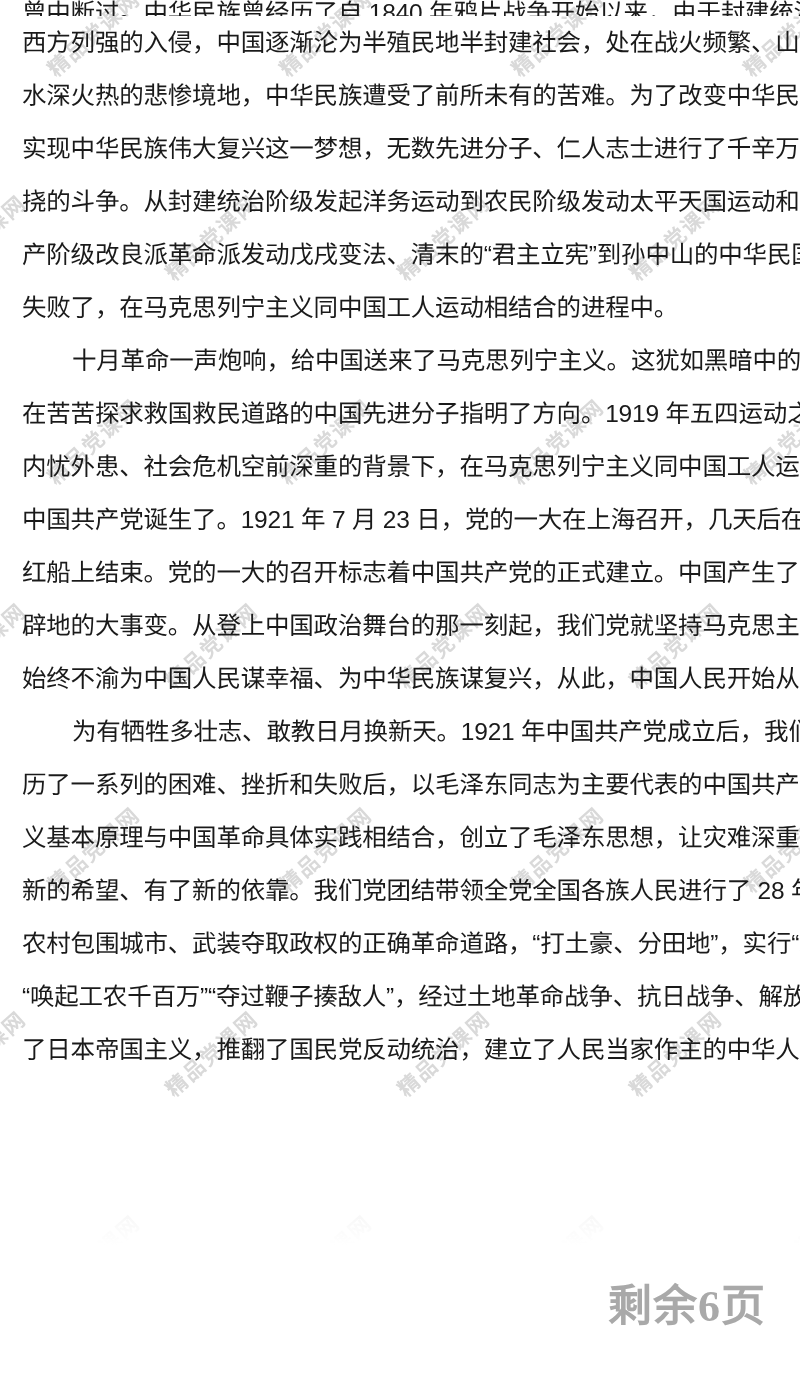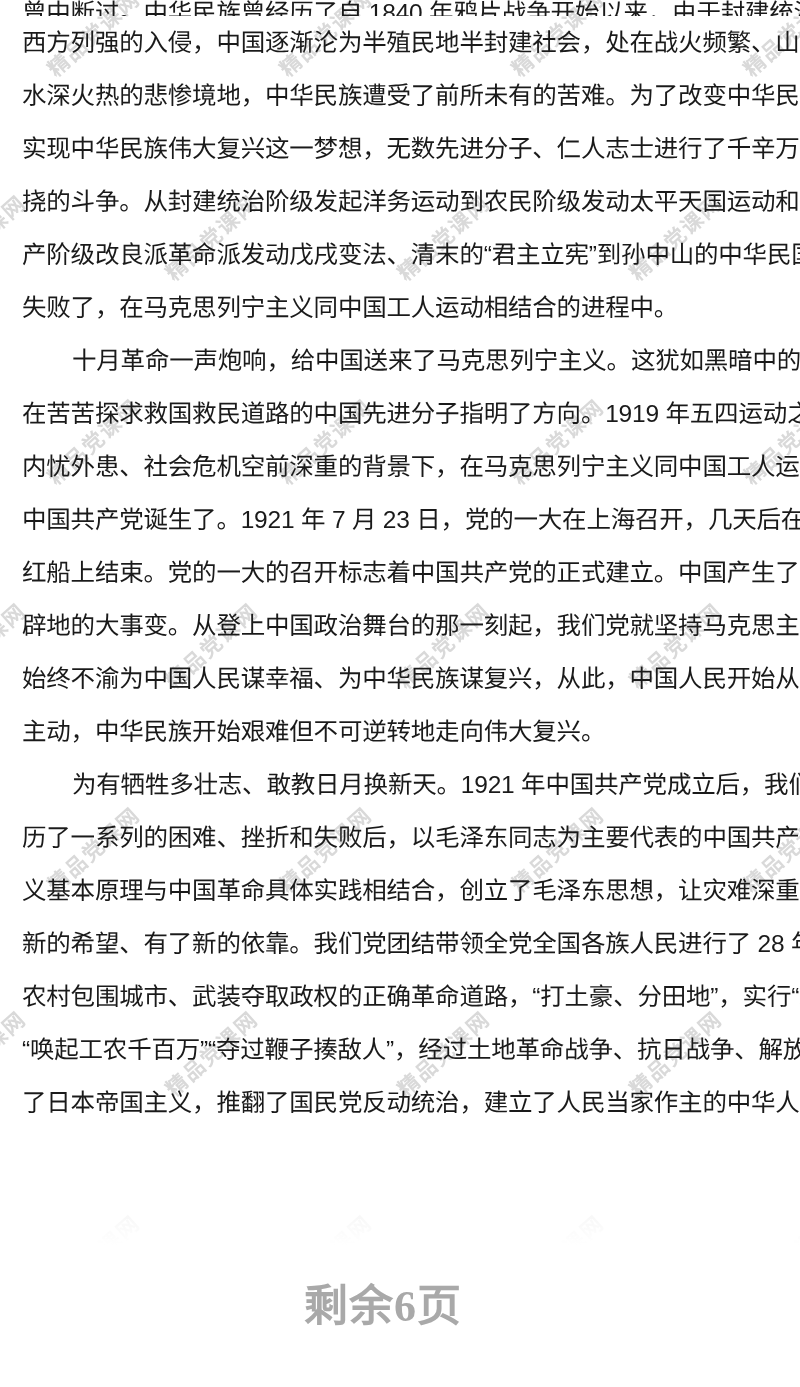--- a/index.html
+++ b/index.html
@@ -90,21 +90,21 @@
     bottom: 0;
     height: 215px;
     z-index: 5;
     background: linear-gradient(to bottom,
                 rgba(255,255,255,0) 0%,
                 rgba(255,255,255,0.75) 16%,
                 rgba(255,255,255,1) 34%,
                 #ffffff 100%);
     display: flex;
     align-items: center;
-    justify-content: center;
+    justify-content: flex-end;
   }
   #paywall-inner {
     display: flex;
     align-items: baseline;
     justify-content: center;
     transform: translateY(22px);
   }
   .paywall-chunk {
     color: #a9a9a9;
     font-size: 44px;
@@ -162,21 +162,20 @@
       <div class="doc-line"><span>挠的斗争。从封建统治阶级发起洋务运动到农民阶级发动太平天国运动和义和团运动，从资</span></div>
       <div class="doc-line"><span>产阶级改良派革命派发动戊戌变法、清末的“君主立宪”到孙中山的中华民国，各种方案都</span></div>
       <div class="doc-line"><span>失败了，在马克思列宁主义同中国工人运动相结合的进程中。</span></div>
       <div class="doc-line indent"><span>十月革命一声炮响，给中国送来了马克思列宁主义。这犹如黑暗中的一道霞光，给正</span></div>
       <div class="doc-line"><span>在苦苦探求救国救民道路的中国先进分子指明了方向。1919 年五四运动之后，在中华民族</span></div>
       <div class="doc-line"><span>内忧外患、社会危机空前深重的背景下，在马克思列宁主义同中国工人运动相结合的进程中，</span></div>
       <div class="doc-line"><span>中国共产党诞生了。1921 年 7 月 23 日，党的一大在上海召开，几天后在浙江嘉兴南湖的</span></div>
       <div class="doc-line"><span>红船上结束。党的一大的召开标志着中国共产党的正式建立。中国产生了共产党，这是开天</span></div>
       <div class="doc-line"><span>辟地的大事变。从登上中国政治舞台的那一刻起，我们党就坚持马克思主义立场观点方法，</span></div>
       <div class="doc-line"><span>始终不渝为中国人民谋幸福、为中华民族谋复兴，从此，中国人民开始从精神上由被动转为</span></div>
-      <div class="doc-line"><span>主动，中华民族开始艰难但不可逆转地走向伟大复兴。</span></div>
       <div class="doc-line indent"><span>为有牺牲多壮志、敢教日月换新天。1921 年中国共产党成立后，我们党在幼年时期经</span></div>
       <div class="doc-line"><span>历了一系列的困难、挫折和失败后，以毛泽东同志为主要代表的中国共产党人，把马克思主</span></div>
       <div class="doc-line"><span>义基本原理与中国革命具体实践相结合，创立了毛泽东思想，让灾难深重的中国人民看到了</span></div>
       <div class="doc-line"><span>新的希望、有了新的依靠。我们党团结带领全党全国各族人民进行了 28 年浴血奋战，通过</span></div>
       <div class="doc-line"><span>农村包围城市、武装夺取政权的正确革命道路，“打土豪、分田地”，实行“耕者有其田”，</span></div>
       <div class="doc-line"><span>“唤起工农千百万”“夺过鞭子揍敌人”，经过土地革命战争、抗日战争、解放战争，打败</span></div>
       <div class="doc-line"><span>了日本帝国主义，推翻了国民党反动统治，建立了人民当家作主的中华人民共和国，完成新</span></div>
     </div>
 
   <div id="paywall">

